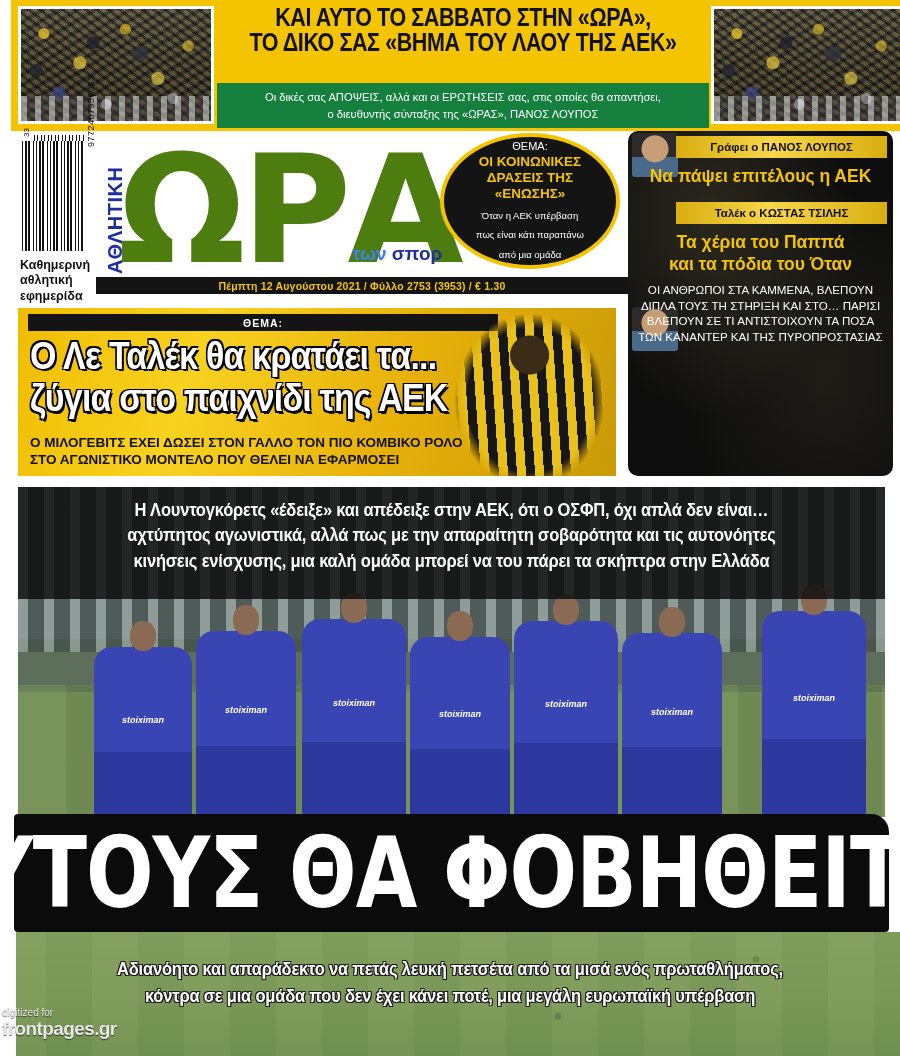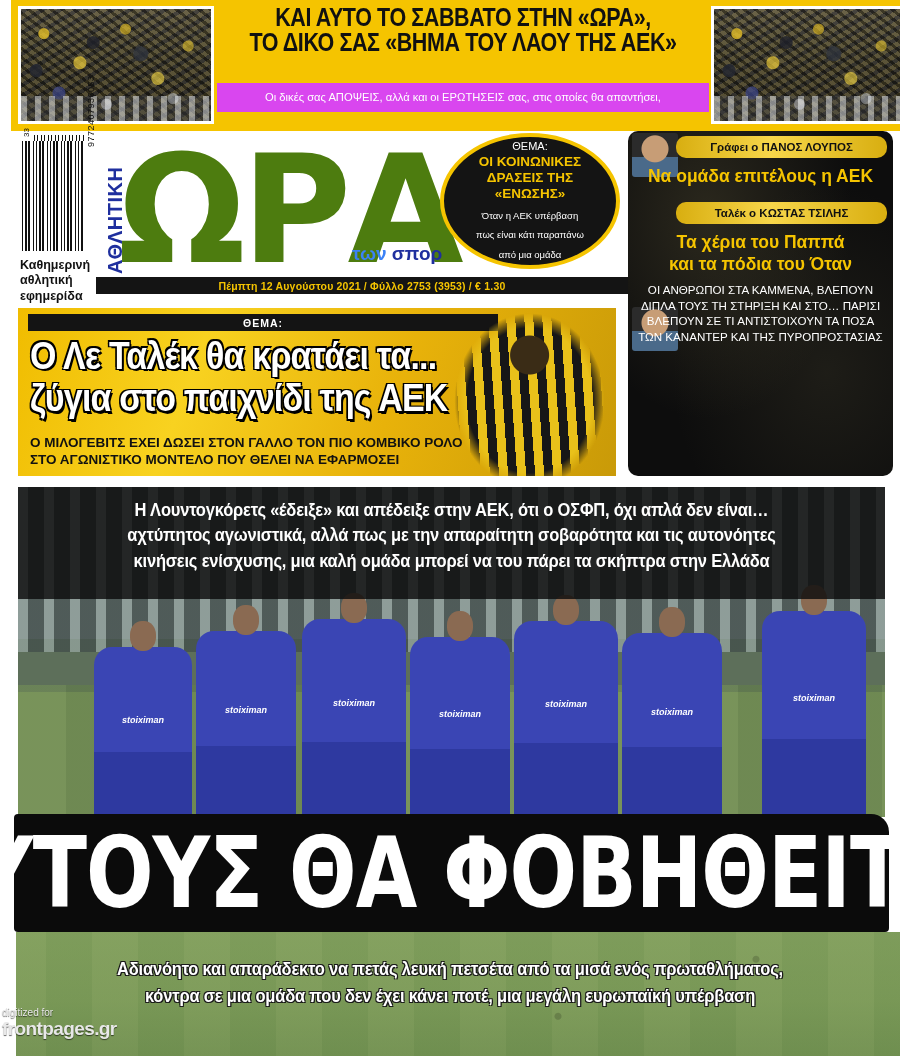--- a/index.html
+++ b/index.html
@@ -53,22 +53,22 @@
     color: #111111;
     font-weight: bold;
     font-size: 21.5px;
     letter-spacing: -0.4px;
     line-height: 1.18;
     transform: scaleY(1.18);
     transform-origin: center top;
     font-stretch: condensed;
   }
   .banner-sub-box {
-    position: absolute; left: 206px; top: 83px; width: 492px; height: 29px;
-    background: #d946ef;
+    position: absolute; left: 206px; top: 83px; width: 492px; height: 45px;
+    background: #15803d;
     display: flex; flex-direction: column;
     align-items: center; justify-content: center;
   }
   .banner-sub-line {
     color: #ffffff; font-size: 11.2px; line-height: 1.45; text-align: center;
     padding: 0 6px;
   }
 
   
   .masthead {
@@ -143,21 +143,21 @@
   }
   .col-right::before {
     content: ""; position: absolute; inset: 0;
     background:
       radial-gradient(ellipse at 30% 25%, rgba(120,110,70,.28), transparent 55%),
       radial-gradient(ellipse at 75% 70%, rgba(90,85,60,.22), transparent 55%);
   }
   .author-bar {
     position: relative; height: 22px; margin: 5px 6px 0 48px;
     background: linear-gradient(90deg, #d8ae10, #f7d64a 45%, #d8ae10);
-    display: flex; align-items: center; justify-content: center; border-radius: 10px;
+    display: flex; align-items: center; justify-content: center;
   }
   .author-bar-text { font-size: 11.5px; font-weight: bold; color: #111; }
   .author-photo {
     position: absolute; left: 4px; width: 46px; height: 44px;
     background:
       radial-gradient(circle at 50% 36%, #c79d76 0 13px, transparent 14px),
       linear-gradient(180deg, #2b2b2b 0 55%, #4a6a8a 55% 100%);
     border-radius: 3px;
     overflow: hidden;
   }
@@ -317,20 +317,21 @@
   </div>
   <div class="top-photo right">
     <div class="crowd-bg"></div>
   </div>
   <div class="banner-text">
     <div class="banner-line">ΚΑΙ ΑΥΤΟ ΤΟ ΣΑΒΒΑΤΟ ΣΤΗΝ «ΩΡΑ»,</div>
     <div class="banner-line">ΤΟ ΔΙΚΟ ΣΑΣ «ΒΗΜΑ ΤΟΥ ΛΑΟΥ ΤΗΣ ΑΕΚ»</div>
   </div>
   <div class="banner-sub-box">
     <div class="banner-sub-line">Οι δικές σας ΑΠΟΨΕΙΣ, αλλά και οι ΕΡΩΤΗΣΕΙΣ σας, στις οποίες θα απαντήσει,</div>
+    <div class="banner-sub-line">ο διευθυντής σύνταξης της «ΩΡΑΣ», ΠΑΝΟΣ ΛΟΥΠΟΣ</div>
   </div>
 </div>
 
 <div class="masthead">
   <div class="barcode-top"></div>
   <div class="issue-no">33</div>
   <div class="barcode"></div>
   <div class="barcode-num">9772407936053</div>
   <div class="daily-label">Καθημερινή αθλητική εφημερίδα</div>
   <div class="athletiki">ΑΘΛΗΤΙΚΗ</div>
@@ -352,21 +353,21 @@
     <span class="date-text">Πέμπτη 12 Αυγούστου 2021 / Φύλλο 2753 (3953) / € 1.30</span>
   </div>
 </div>
 
 <div class="col-right">
   <div class="author-photo p1"></div>
   <div class="author-bar">
     <span class="author-bar-text">Γράφει ο ΠΑΝΟΣ ΛΟΥΠΟΣ</span>
   </div>
   <div class="col-head">
-    <div>Να ομάδα επιτέλους η ΑΕΚ</div>
+    <div>Να πάψει επιτέλους η ΑΕΚ</div>
   </div>
 
   <div class="col-sep"></div>
 
   <div class="author-photo p2"></div>
   <div class="author-bar">
     <span class="author-bar-text">Ταλέκ ο ΚΩΣΤΑΣ ΤΣΙΛΗΣ</span>
   </div>
   <div class="col-head">
     <div>Τα χέρια του Παππά</div>

